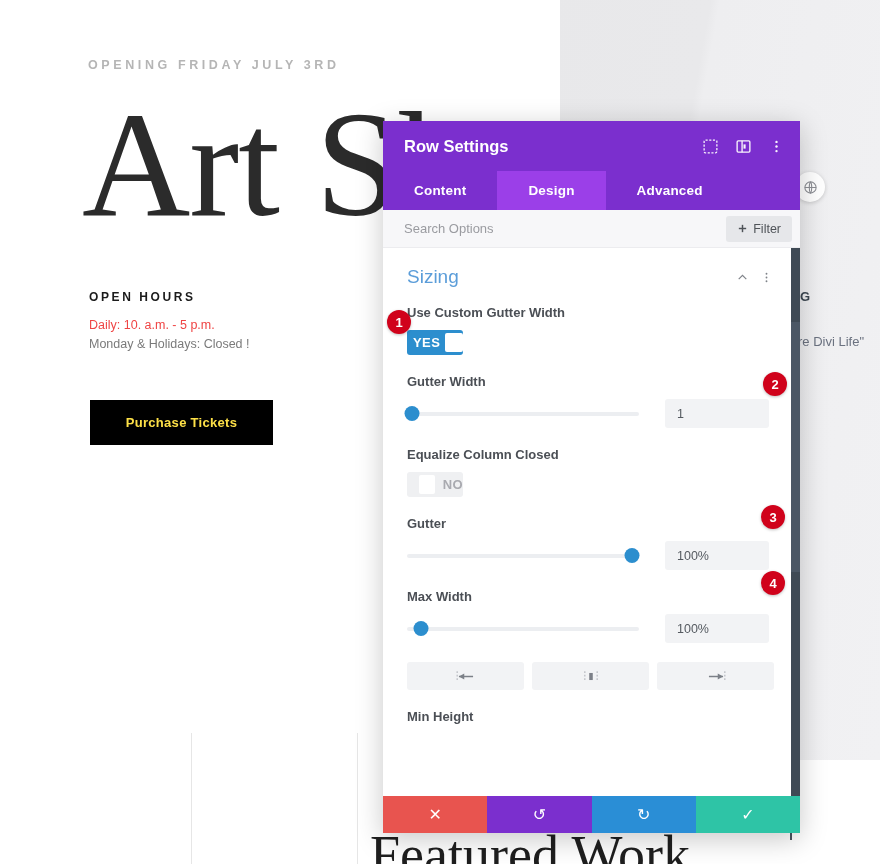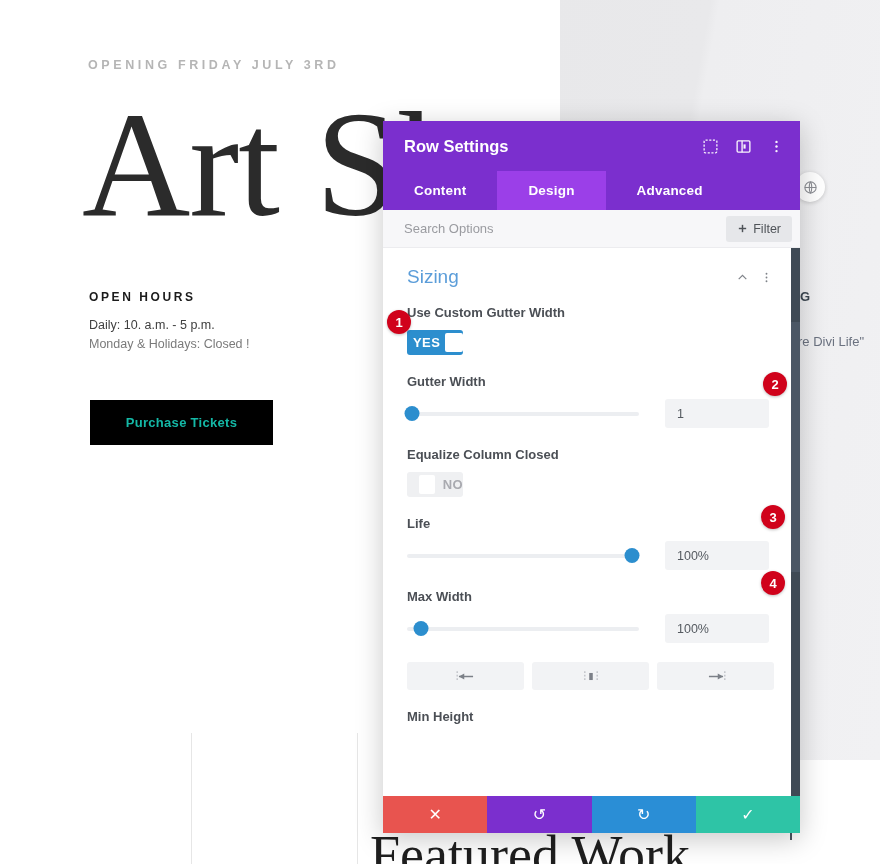--- a/index.html
+++ b/index.html
@@ -26,25 +26,25 @@
   .hero-title {
     position: absolute; left: 82px; top: 86px;
     font-family: "Liberation Serif", serif;
     font-size: 150px; line-height: 1.05; font-weight: 400;
     color: #2b2b2b; white-space: nowrap; letter-spacing: -1px;
   }
   .hours-label {
     position: absolute; left: 89px; top: 290px;
     font-size: 12px; letter-spacing: 2.6px; font-weight: 700; color: #1b1b1b;
   }
-  .hours-line1 { position: absolute; left: 89px; top: 318px; font-size: 12.5px; color: #404040; }
+  .hours-line1 { position: absolute; left: 89px; top: 318px; font-size: 12.5px; color: #ef4444; }
   .hours-line2 { position: absolute; left: 89px; top: 337px; font-size: 12.5px; color: #7a7a7a; }
   .tickets-btn {
     position: absolute; left: 90px; top: 400px; width: 183px; height: 45px;
-    background: #000000; color: #14b8a6; border: 0;
+    background: #000000; color: #fde047; border: 0;
     font-size: 13px; font-weight: 700; letter-spacing: .3px;
     display: flex; align-items: center; justify-content: center; cursor: pointer;
   }
   .vrule-left  { position: absolute; left: 191px; top: 733px; width: 1px; height: 131px; background: #e6e6e6; }
   .vrule-right { position: absolute; left: 357px; top: 733px; width: 1px; height: 131px; background: #e6e6e6; }
 
   .featured-work {
     position: absolute; left: 370px; top: 824px;
     font-family: "Liberation Serif", serif;
     font-size: 54px; color: #1f1f1f; white-space: nowrap;
@@ -274,21 +274,21 @@
 
         <div class="field">
           <div class="field-label">Equalize Column Closed</div>
           <div class="toggle off">
             <span class="knob"></span>
             <span class="tlabel">NO</span>
           </div>
         </div>
 
         <div class="field">
-          <div class="field-label">Life</div>
+          <div class="field-label">Gutter</div>
           <div class="range-row">
             <div class="slider" style="width:232px">
               <div class="track"></div>
               <div class="dot" style="left:97%"></div>
             </div>
             <input class="numbox" style="width: 104px; margin-left: 26px;" type="text" value="100%">
           </div>
         </div>
 
         <div class="field">

